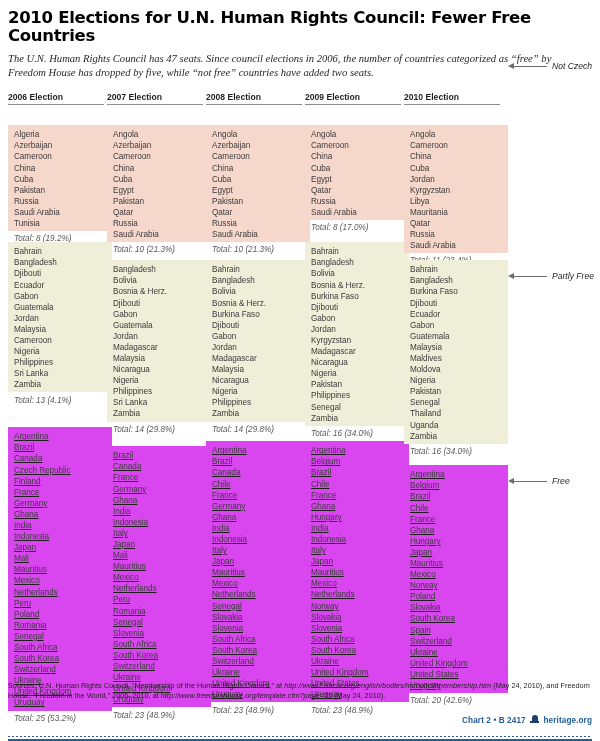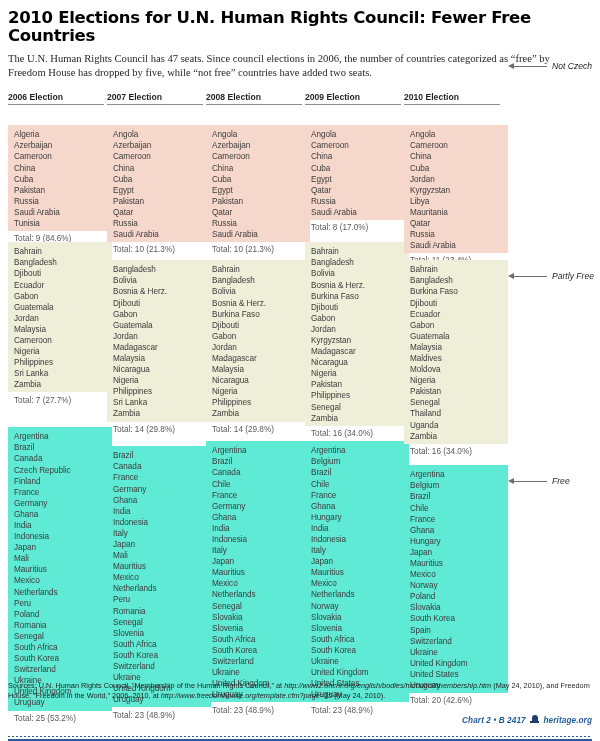--- a/index.html
+++ b/index.html
@@ -33,20 +33,21 @@
     margin: 9px 0 0 0;
     line-height: 1.1;
   }
   .subtitle {
     font-family: "Liberation Serif", serif;
     font-size: 10.6px;
     line-height: 1.32;
     color: #231f20;
     margin: 7px 0 0 0;
     max-width: 578px;
+    font-style: italic;
   }
 
   
   .board {
     position: relative;
     margin-top: 12px;
     height: 570px;
   }
   .col {
     position: absolute;
@@ -65,32 +66,33 @@
 
   .block {
     position: absolute;
     left: 0;
     width: 104px;
     box-sizing: border-box;
     padding: 4px 4px 2px 6px;
   }
   .block.notfree  { background: #f6d7cc; }
   .block.partly   { background: #efeed8; }
-  .block.free     { background: #5eead4; }
+  .block.free     { background: #d946ef; text-decoration: underline; }
 
   .country {
     font-size: 8.2px;
     line-height: 11.1px;
     color: #3c3c3c;
     white-space: nowrap;
     letter-spacing: -0.05px;
   }
   .total {
     font-size: 8.2px;
     line-height: 11.1px;
+    font-style: italic;
     color: #5a5a5a;
     white-space: nowrap;
     padding: 2px 0 0 6px;
   }
 
   
   .legend {
     position: absolute;
     left: 508px;
     top: 0;
@@ -155,21 +157,20 @@
   }
   .sources b { font-weight: normal; }
   .sources i { font-style: italic; }
   .chartline {
     margin-top: 13px;
     text-align: right;
     font-size: 8.2px;
     font-weight: bold;
     color: #1f5c99;
     letter-spacing: 0.1px;
-    font-style: italic;
   }
   .bell {
     display: inline-block;
     position: relative;
     width: 9px;
     height: 9px;
     vertical-align: -1px;
     margin: 0 2px;
   }
   .bell .dome {
@@ -218,37 +219,37 @@
             <div class="country">Algeria</div>
             <div class="country">Azerbaijan</div>
             <div class="country">Cameroon</div>
             <div class="country">China</div>
             <div class="country">Cuba</div>
             <div class="country">Pakistan</div>
             <div class="country">Russia</div>
             <div class="country">Saudi Arabia</div>
             <div class="country">Tunisia</div>
           </div>
-          <div class="total" style="position: absolute; left: 0px; top: 125.9px;">Total: 9 (84.6%)</div>
+          <div class="total" style="position: absolute; left: 0px; top: 125.9px;">Total: 8 (19.2%)</div>
           <div class="block partly" style="top: 137px;">
             <div class="country">Bahrain</div>
             <div class="country">Bangladesh</div>
             <div class="country">Djibouti</div>
             <div class="country">Ecuador</div>
             <div class="country">Gabon</div>
             <div class="country">Guatemala</div>
             <div class="country">Jordan</div>
             <div class="country">Malaysia</div>
             <div class="country">Cameroon</div>
             <div class="country">Nigeria</div>
             <div class="country">Philippines</div>
             <div class="country">Sri Lanka</div>
             <div class="country">Zambia</div>
           </div>
-          <div class="total" style="position: absolute; left: 0px; top: 287.3px;">Total: 7 (27.7%)</div>
+          <div class="total" style="position: absolute; left: 0px; top: 287.3px;">Total: 13 (4.1%)</div>
           <div class="block free" style="top: 322px;">
             <div class="country">Argentina</div>
             <div class="country">Brazil</div>
             <div class="country">Canada</div>
             <div class="country">Czech Republic</div>
             <div class="country">Finland</div>
             <div class="country">France</div>
             <div class="country">Germany</div>
             <div class="country">Ghana</div>
             <div class="country">India</div>

